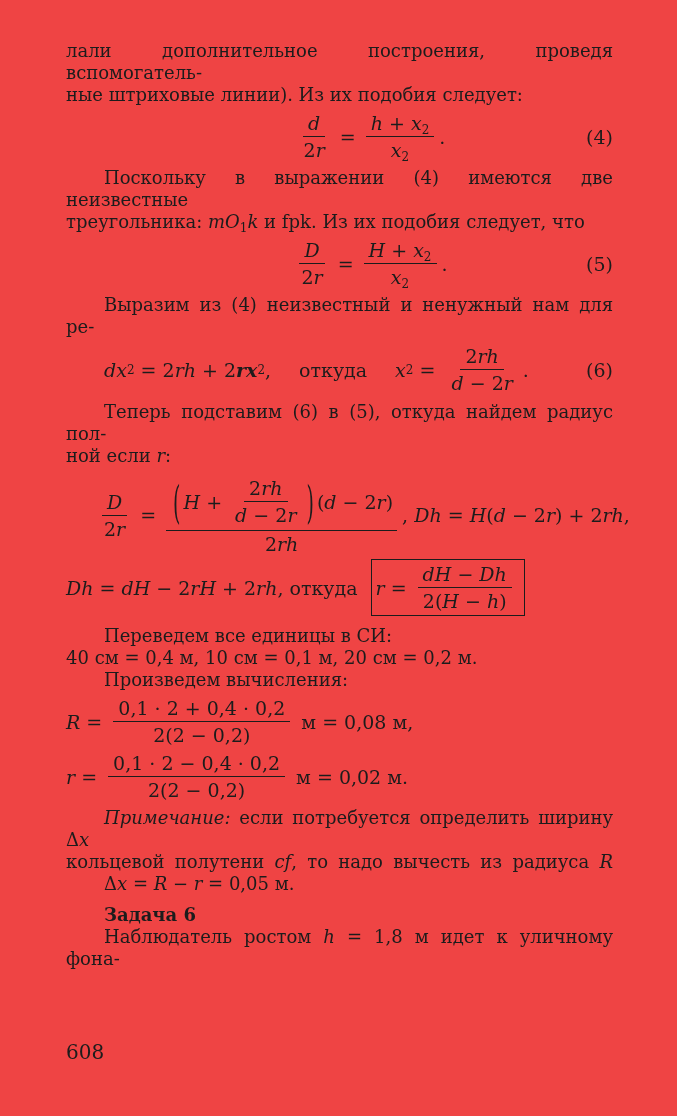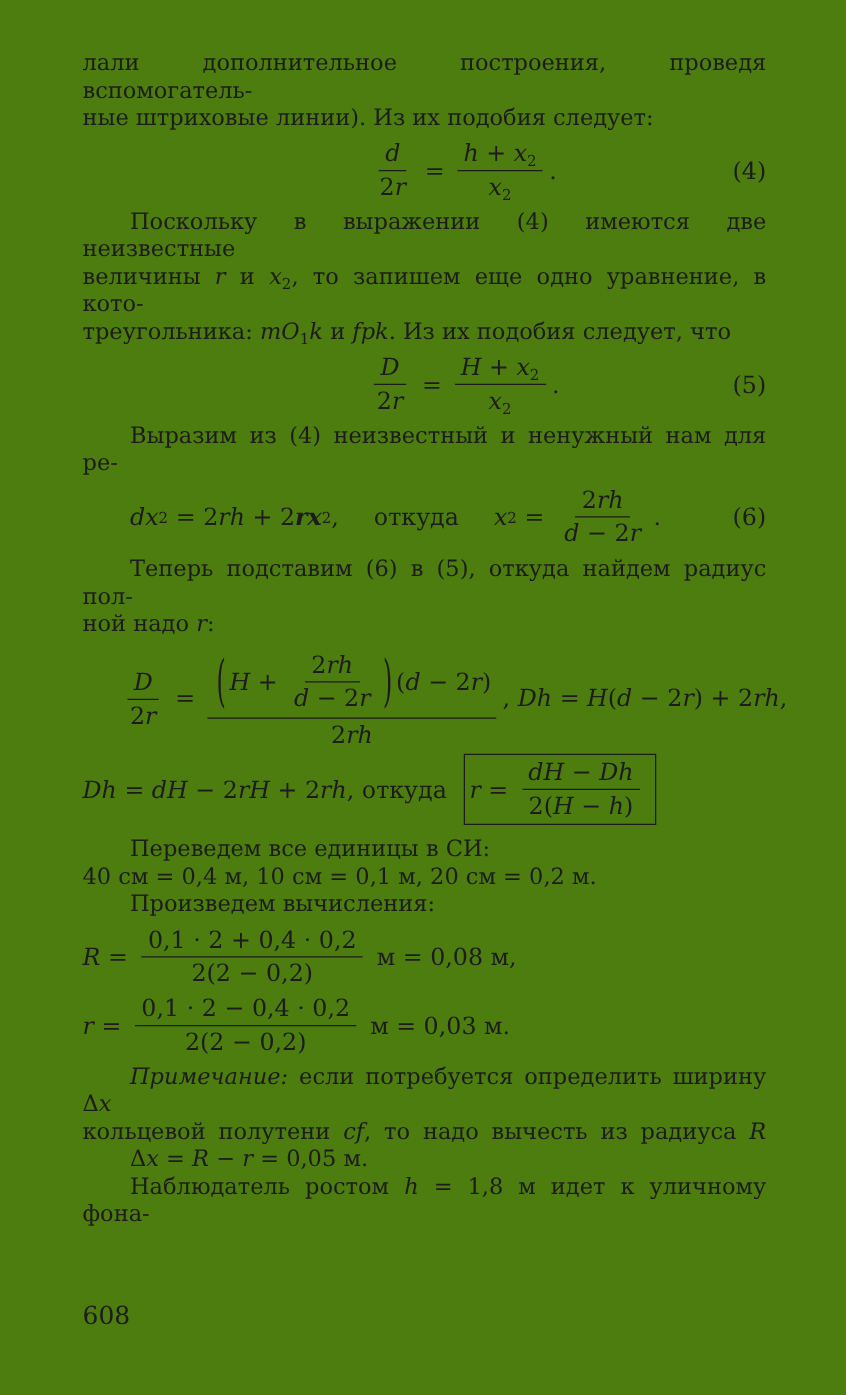--- a/index.html
+++ b/index.html
@@ -3,21 +3,21 @@
 <meta charset="utf-8">
 <style>
   *{box-sizing:border-box;}
   html,body{margin:0;padding:0;}
   body{
     width:677px;height:1116px;
     background:#fbfbf8;
     font-family:"DejaVu Serif","Liberation Serif",serif;
     color:#1c1c1c;
   }
-  .page{position:relative;width:677px;height:1116px;overflow:hidden;background:#4d7c0f;}
+  .page{position:relative;width:677px;height:1116px;overflow:hidden;background:#ef4444;}
   .content{position:absolute;left:66px;top:40px;width:547px;font-size:18px;line-height:22px;}
   .ln{min-height:22px;}
   .just{text-align:justify;text-align-last:justify;}
   .ind{text-indent:38px;}
   .heading{font-weight:bold;margin-top:9px;}
   sub{font-size:12px;line-height:0;vertical-align:-4px;}
   
   .eq{display:flex;align-items:center;position:relative;font-size:19px;line-height:22px;}
   .disp{justify-content:center;margin:6px 0;}
   .grp{display:inline-flex;align-items:center;transform:translateX(30px);}
@@ -57,22 +57,21 @@
         <span class="fr">
           <span class="fn"><span style="font-style: italic;">h</span><span> + </span><span style="font-style: italic;">x</span><sub>2</sub></span>
           <span class="fd"><span style="font-style: italic;">x</span><sub>2</sub></span>
         </span>
         <span>.</span>
       </span>
       <span class="eqno">(4)</span>
     </div>
 
     <div class="ln just ind"><span>Поскольку в выражении (4) имеются две неизвестные</span></div>
-    <div class="ln just"><span>величины </span><span style="font-style: italic;">r</span><span> и </span><span style="font-style: italic;">x</span><sub>2</sub><span>, то запишем еще одно уравнение, в кото-</span></div>
-    <div class="ln"><span>треугольника: </span><span style="font-style: italic;">mO</span><sub>1</sub><span style="font-style: italic;">k</span><span> и </span><span style="font-style: italic; margin-top: 28px;">fpk</span><span>. Из их подобия следует, что</span></div>
+    <div class="ln"><span>треугольника: </span><span style="font-style: italic;">mO</span><sub>1</sub><span style="font-style: italic;">k</span><span> и </span><span style=" margin-top: 28px;">fpk</span><span>. Из их подобия следует, что</span></div>
 
     <div class="eq disp">
       <span class="grp">
         <span class="fr">
           <span class="fn"><span style="font-style: italic;">D</span></span>
           <span class="fd"><span>2</span><span style="font-style: italic;">r</span></span>
         </span>
         <span class="rel">=</span>
         <span class="fr">
           <span class="fn"><span style="font-style: italic;">H</span><span> + </span><span style="font-style: italic;">x</span><sub>2</sub></span>
@@ -93,21 +92,21 @@
         <span class="fr">
           <span class="fn"><span>2</span><span style="font-style: italic;">rh</span></span>
           <span class="fd"><span style="font-style: italic;">d</span><span> − 2</span><span style="font-style: italic;">r</span></span>
         </span>
         <span>.</span>
       </span>
       <span class="eqno">(6)</span>
     </div>
 
     <div class="ln just ind"><span>Теперь подставим (6) в (5), откуда найдем радиус пол-</span></div>
-    <div class="ln"><span>ной надо </span><span style="font-style: italic;">r</span><span>:</span></div>
+    <div class="ln"><span>ной если </span><span style="font-style: italic;">r</span><span>:</span></div>
 
     <div class="eq bigeq">
       <span class="fr">
         <span class="fn"><span style="font-style: italic;">D</span></span>
         <span class="fd"><span>2</span><span style="font-style: italic;">r</span></span>
       </span>
       <span class="rel">=</span>
       <span class="fr">
         <span class="fn fnx">
           <span class="tp">(</span>
@@ -147,25 +146,26 @@
       </span>
       <span class="cnum"><span> м = 0,08 м,</span></span>
     </div>
 
     <div class="eq eqleft">
       <span class="cnum"><span style="font-style: italic;">r</span><span> = </span></span>
       <span class="fr">
         <span class="fn"><span>0,1 · 2 − 0,4 · 0,2</span></span>
         <span class="fd"><span>2(2 − 0,2)</span></span>
       </span>
-      <span class="cnum"><span> м = 0,03 м.</span></span>
+      <span class="cnum"><span> м = 0,02 м.</span></span>
     </div>
 
     <div class="ln just ind"><span style="font-style: italic;">Примечание:</span><span> если потребуется определить ширину Δ</span><span style="font-style: italic;">x</span></div>
     <div class="ln just"><span>кольцевой полутени </span><span style="font-style: italic;">cf</span><span>, то надо вычесть из радиуса </span><span style="font-style: italic;">R</span></div>
     <div class="ln ind"><span>Δ</span><span style="font-style: italic;">x</span><span> = </span><span style="font-style: italic;">R</span><span> − </span><span style="font-style: italic;">r</span><span> = 0,05 м.</span></div>
 
+    <div class="ln ind heading"><span style="font-weight: bold;">Задача 6</span></div>
     <div class="ln just ind"><span>Наблюдатель ростом </span><span style="font-style: italic;">h</span><span> = 1,8 м идет к уличному фона-</span></div>
 
   </div>
 
   <div class="pageno">608</div>
 </div>
 
 </body></html>

